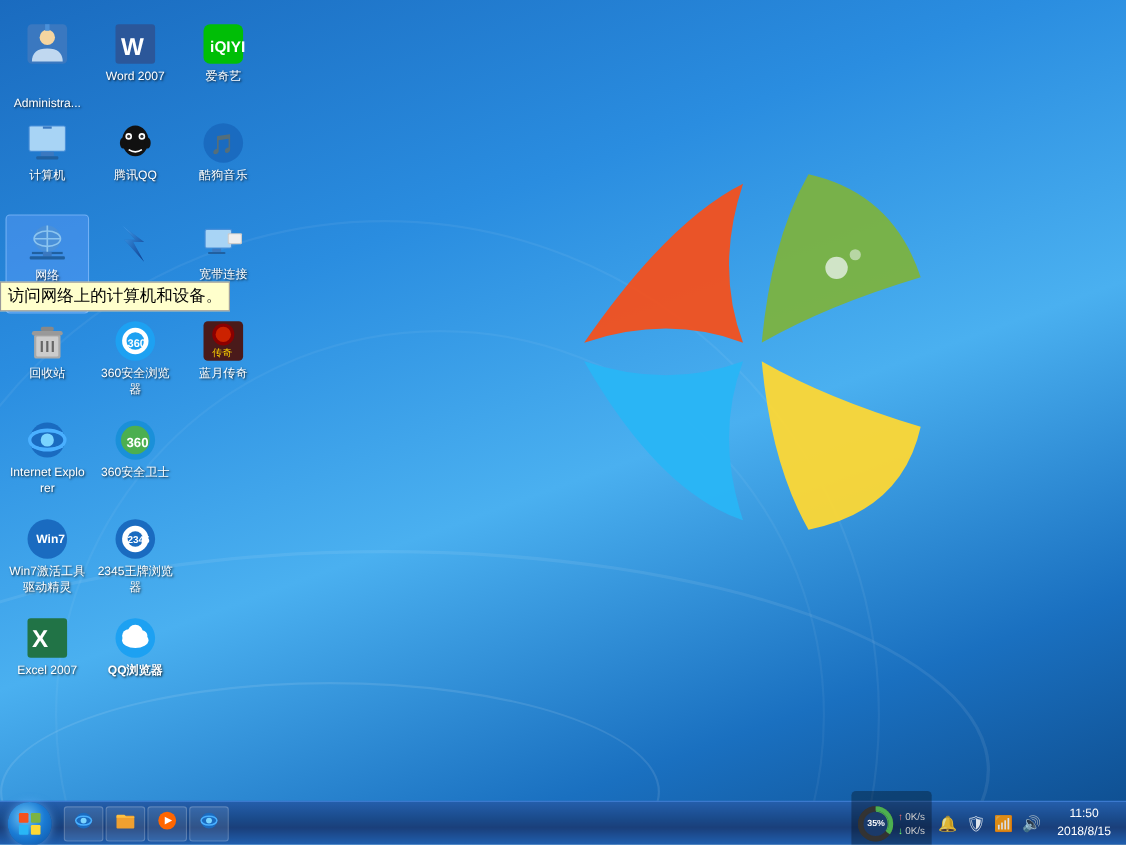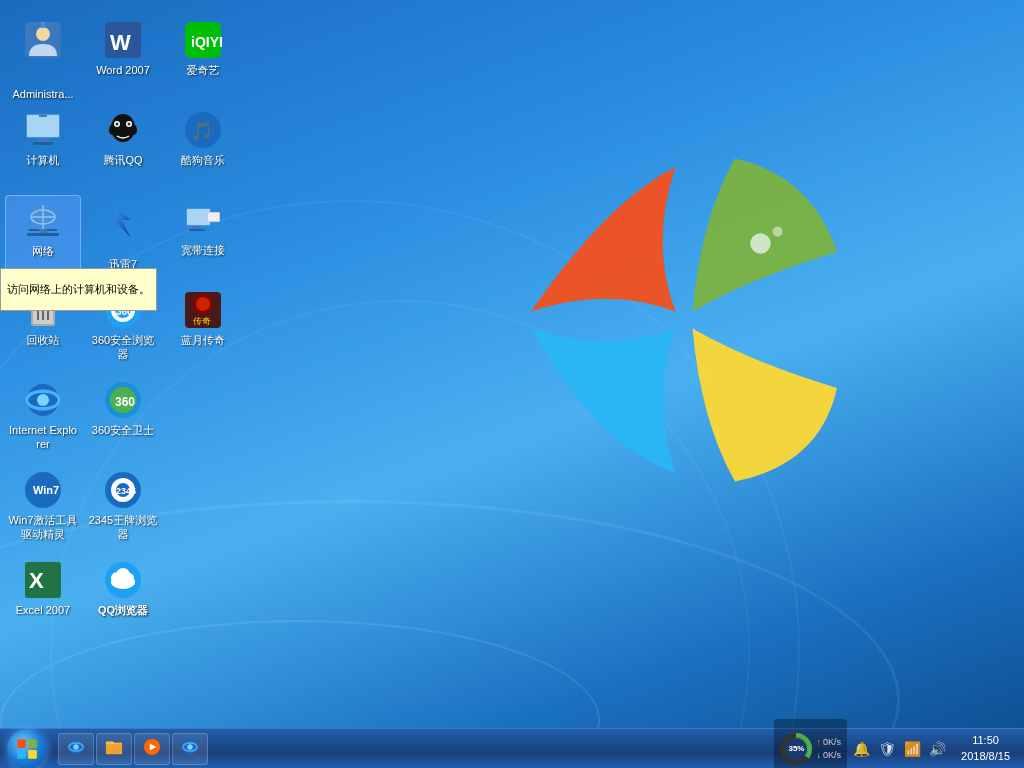--- a/index.html
+++ b/index.html
@@ -65,27 +65,27 @@
       font-size: 11px;
       text-align: center;
       text-shadow: 1px 1px 2px rgba(0,0,0,0.8);
       line-height: 1.3;
       word-break: break-all;
     }
 
     
     .tooltip {
       position: absolute;
-      top: 268px;
+      top: 256px;
       left: 0px;
       background: #ffffcc;
       border: 1px solid #999;
       color: #000;
-      font-size: 11px;
-      padding: 13px 6px;
+      font-size: 15px;
+      padding: 3px 6px;
       white-space: nowrap;
       z-index: 100;
       pointer-events: none;
     }
 
     
     #taskbar {
       position: absolute;
       bottom: 0;
       left: 0;

